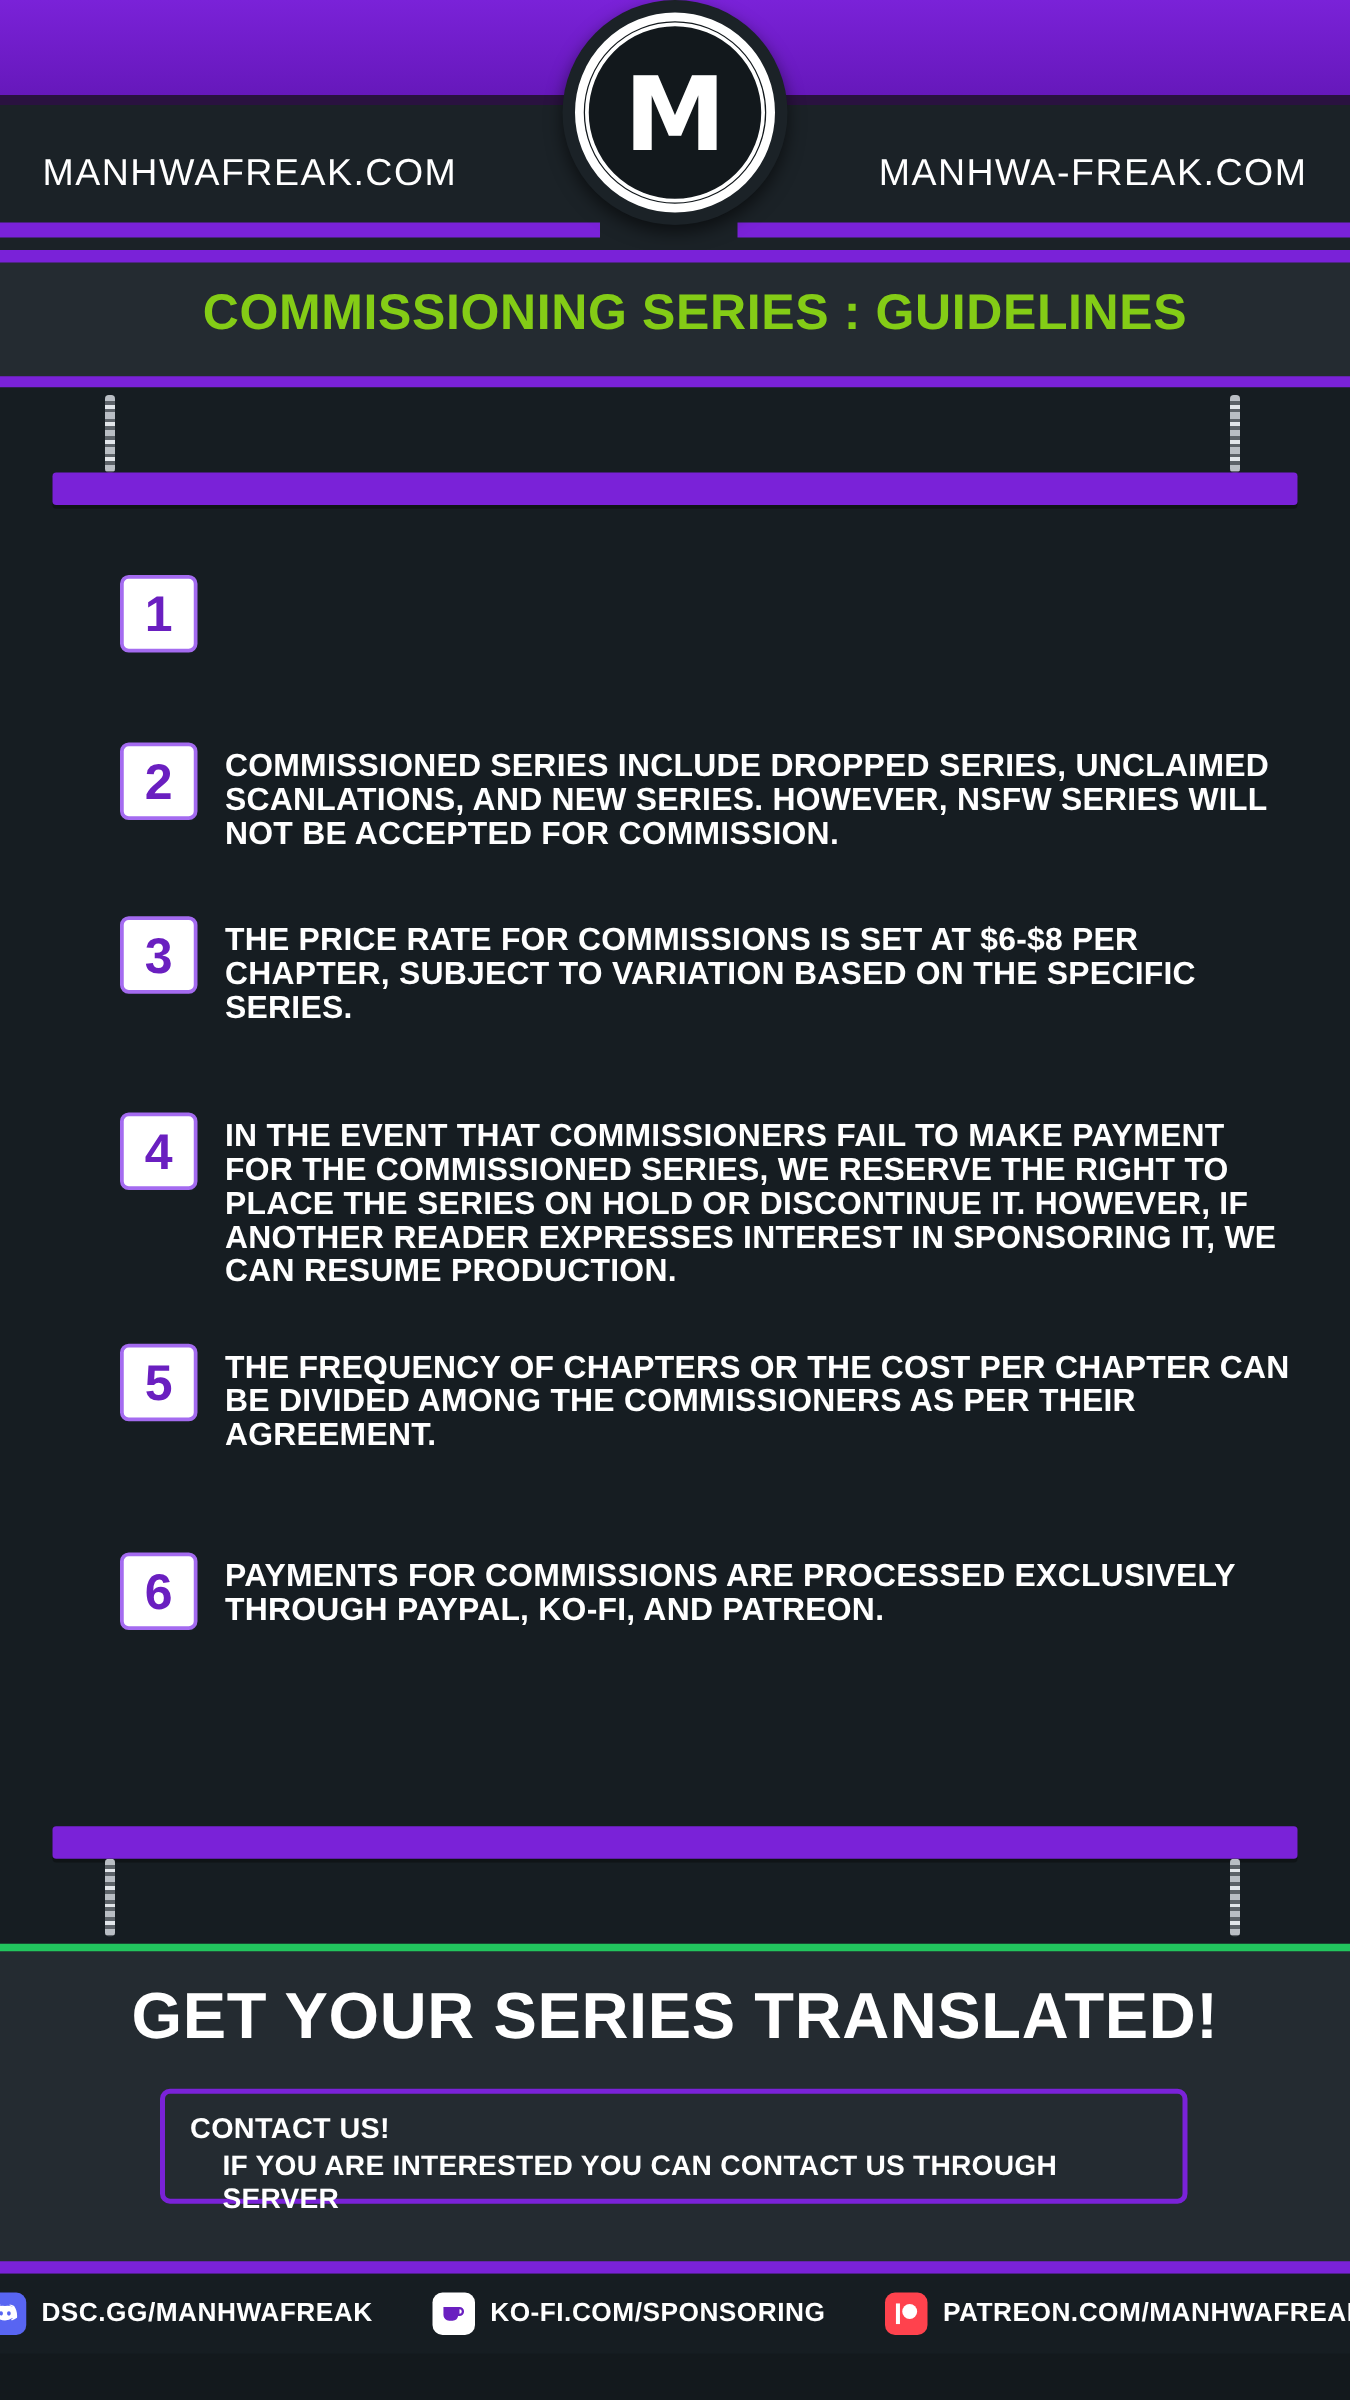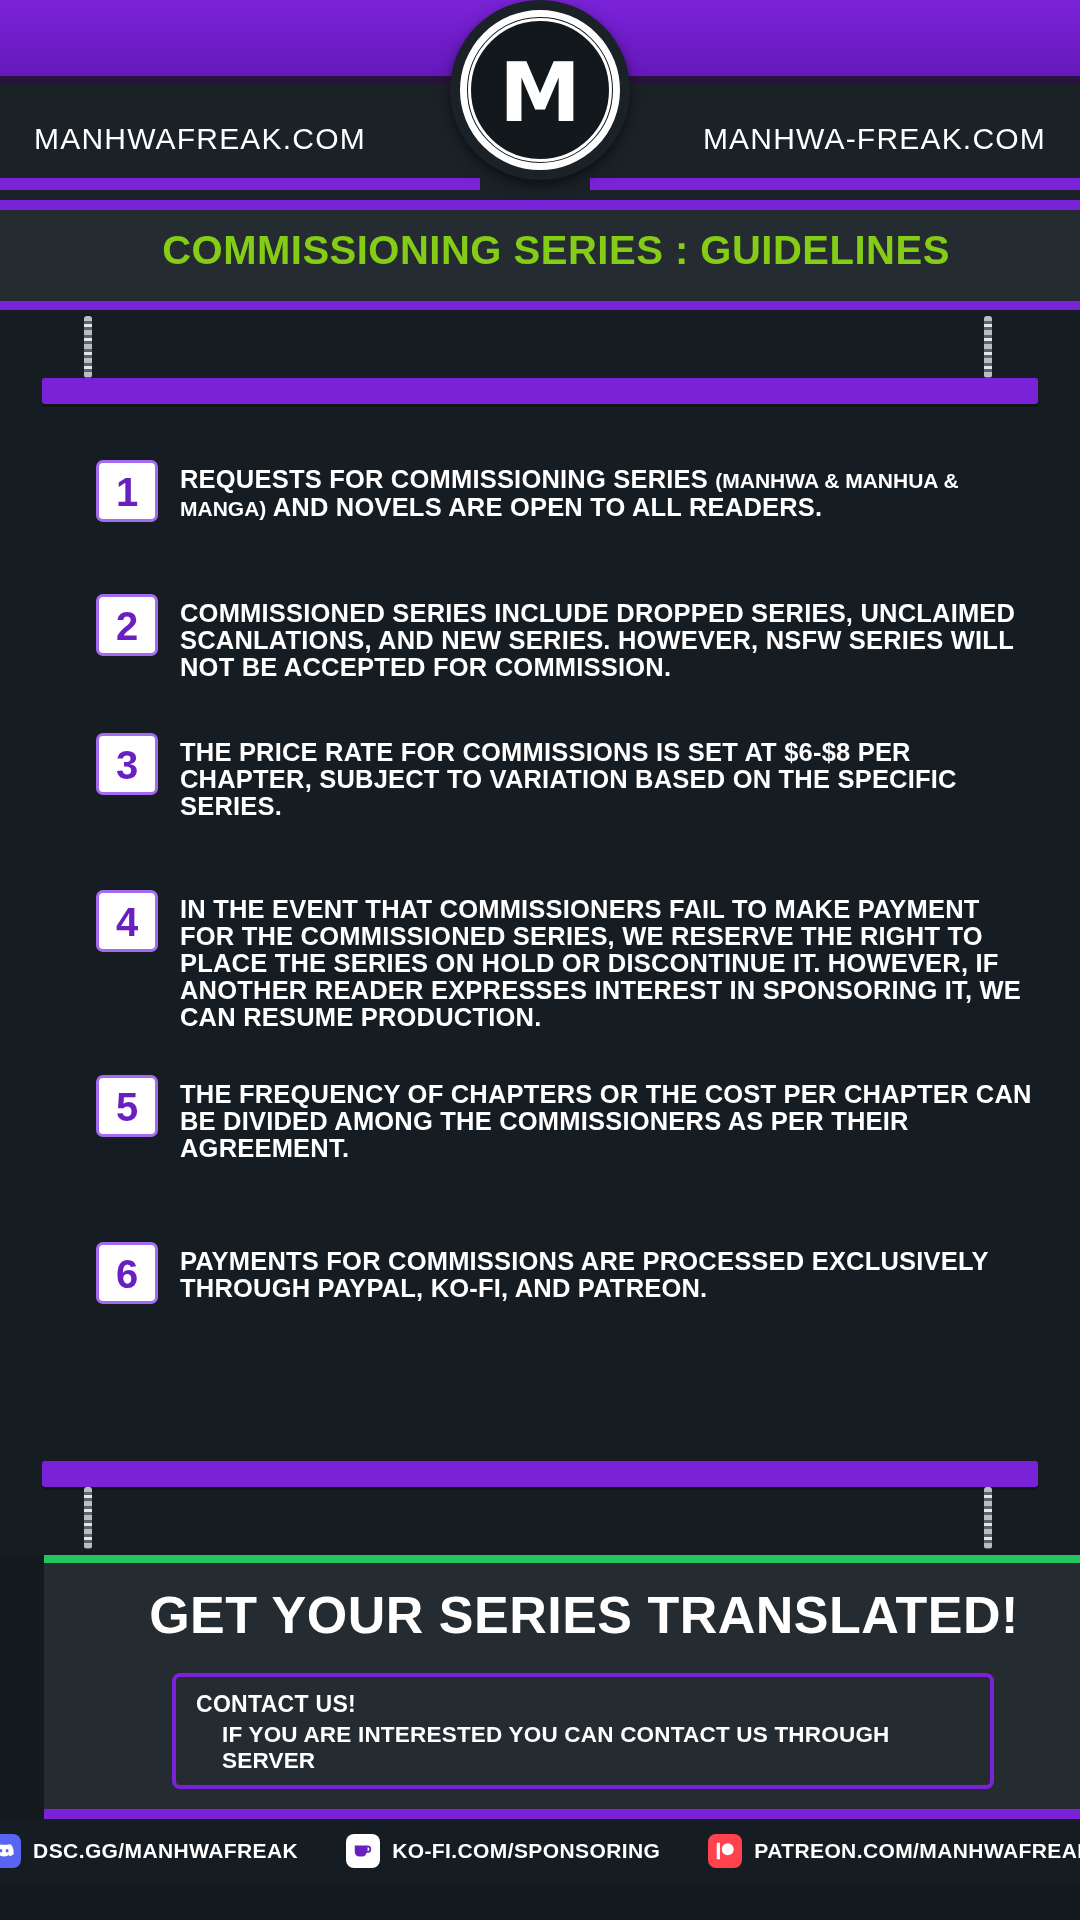--- a/index.html
+++ b/index.html
@@ -227,42 +227,41 @@
   .rule.r2 { margin-bottom: 52px; }
   .rule.r3 { margin-bottom: 70px; }
   .rule.r4 { margin-bottom: 44px; }
   .rule.r5 { margin-bottom: 80px; }
   .rule.r6 { margin-bottom: 0; }
 
   
   .cta {
     position: relative;
     background: #242b31;
-    border-top: 8px solid #22c55e;
+    border-top: 6px solid #22c55e;
     border-bottom: 10px solid #7a22d8;
     height: 264px;
     box-sizing: border-box;
-    margin-left: 44px;
   }
   .cta-title {
     position: absolute;
     top: 22px;
     left: 0;
     width: 1080px;
     text-align: center;
     font-size: 52px;
     font-weight: bold;
     letter-spacing: 0.5px;
   }
   .contact-box {
     position: absolute;
     top: 110px;
     left: 128px;
     width: 822px;
-    height: 116px;
+    height: 92px;
     border: 4px solid #7a22d8;
     border-radius: 8px;
     box-sizing: border-box;
     padding: 14px 20px;
   }
   .contact-title {
     font-size: 23px;
     font-weight: bold;
     letter-spacing: 0.3px;
     margin-bottom: 4px;
@@ -344,21 +343,20 @@
 
 <div class="body-area">
   <div class="chain left top"></div>
   <div class="chain right top"></div>
   <div class="rail top"></div>
 
   <div class="rules">
 
     <div class="rule r1">
       <div class="num-box">1</div>
-      <div class="rule-text"><span>REQUESTS FOR COMMISSIONING SERIES </span><span class="small">(MANHWA &amp; MANHUA &amp; MANGA)</span><span> AND NOVELS ARE OPEN TO ALL READERS.</span></div>
     </div>
 
     <div class="rule r2">
       <div class="num-box">2</div>
       <div class="rule-text">COMMISSIONED SERIES INCLUDE DROPPED SERIES, UNCLAIMED SCANLATIONS, AND NEW SERIES. HOWEVER, NSFW SERIES WILL NOT BE ACCEPTED FOR COMMISSION.</div>
     </div>
 
     <div class="rule r3">
       <div class="num-box">3</div>
       <div class="rule-text">THE PRICE RATE FOR COMMISSIONS IS SET AT $6-$8 PER CHAPTER, SUBJECT TO VARIATION BASED ON THE SPECIFIC SERIES.</div>

